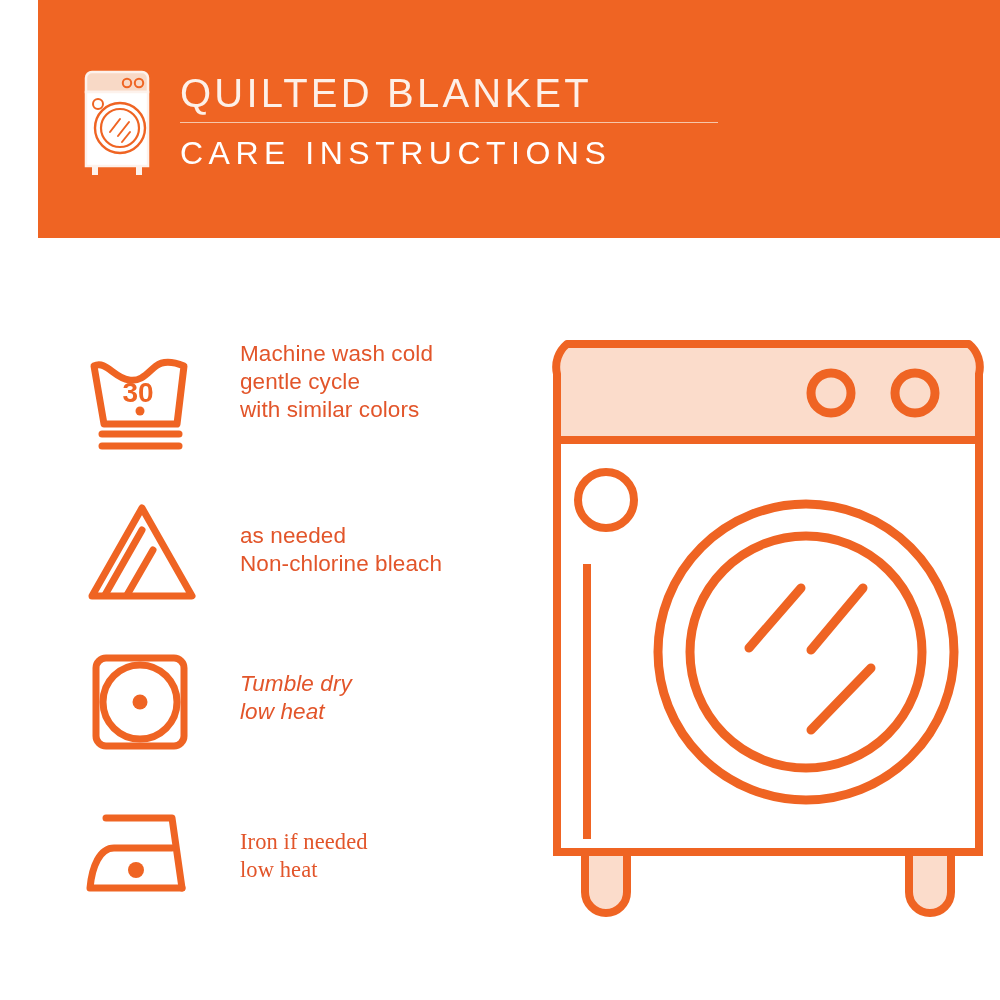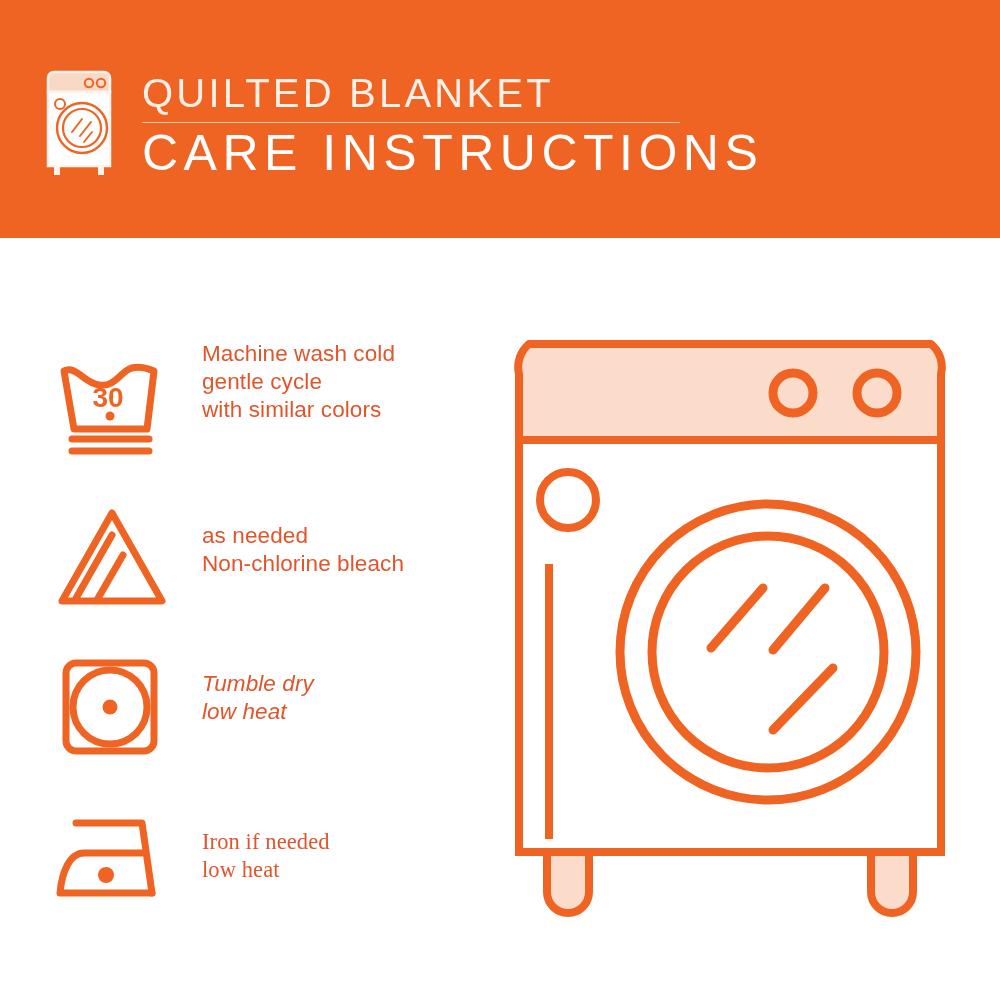--- a/index.html
+++ b/index.html
@@ -10,20 +10,21 @@
     background: #ffffff;
     font-family: "Liberation Sans", sans-serif;
     overflow: hidden;
   }
 
   #page {
     position: relative;
     width: 868px;
     height: 1000px;
     background: #ffffff;
+    margin-left: 38px;
   }
 
   
   .header {
     position: absolute;
     left: 0; top: 0;
     width: 1000px;
     height: 238px;
     background: #ef6423;
     display: flex;
@@ -56,21 +57,21 @@
 
   .title-divider {
     width: 538px;
     height: 1px;
     background: #f6c6a9;
     margin: 6px 0 4px 0;
   }
 
   .title-bottom {
     color: #ffffff;
-    font-size: 50px;
+    font-size: 32px;
     line-height: 52px;
     letter-spacing: 5.5px;
     font-weight: 400;
     white-space: nowrap;
   }
 
   
   .care-list {
     position: absolute;
     left: 46px;
@@ -78,26 +79,25 @@
     width: 440px;
   }
 
   .care-row {
     position: relative;
     height: 150px;
   }
 
   .care-symbol {
     position: absolute;
-    left: 8px;
+    left: 0;
     top: 0;
     width: 120px;
     height: 120px;
     display: flex;
-    align-items: center;
     justify-content: flex-start;
   }
 
   .care-text {
     position: absolute;
     left: 156px;
     width: 290px;
     color: #e2552a;
     font-size: 22.5px;
     line-height: 28px;

